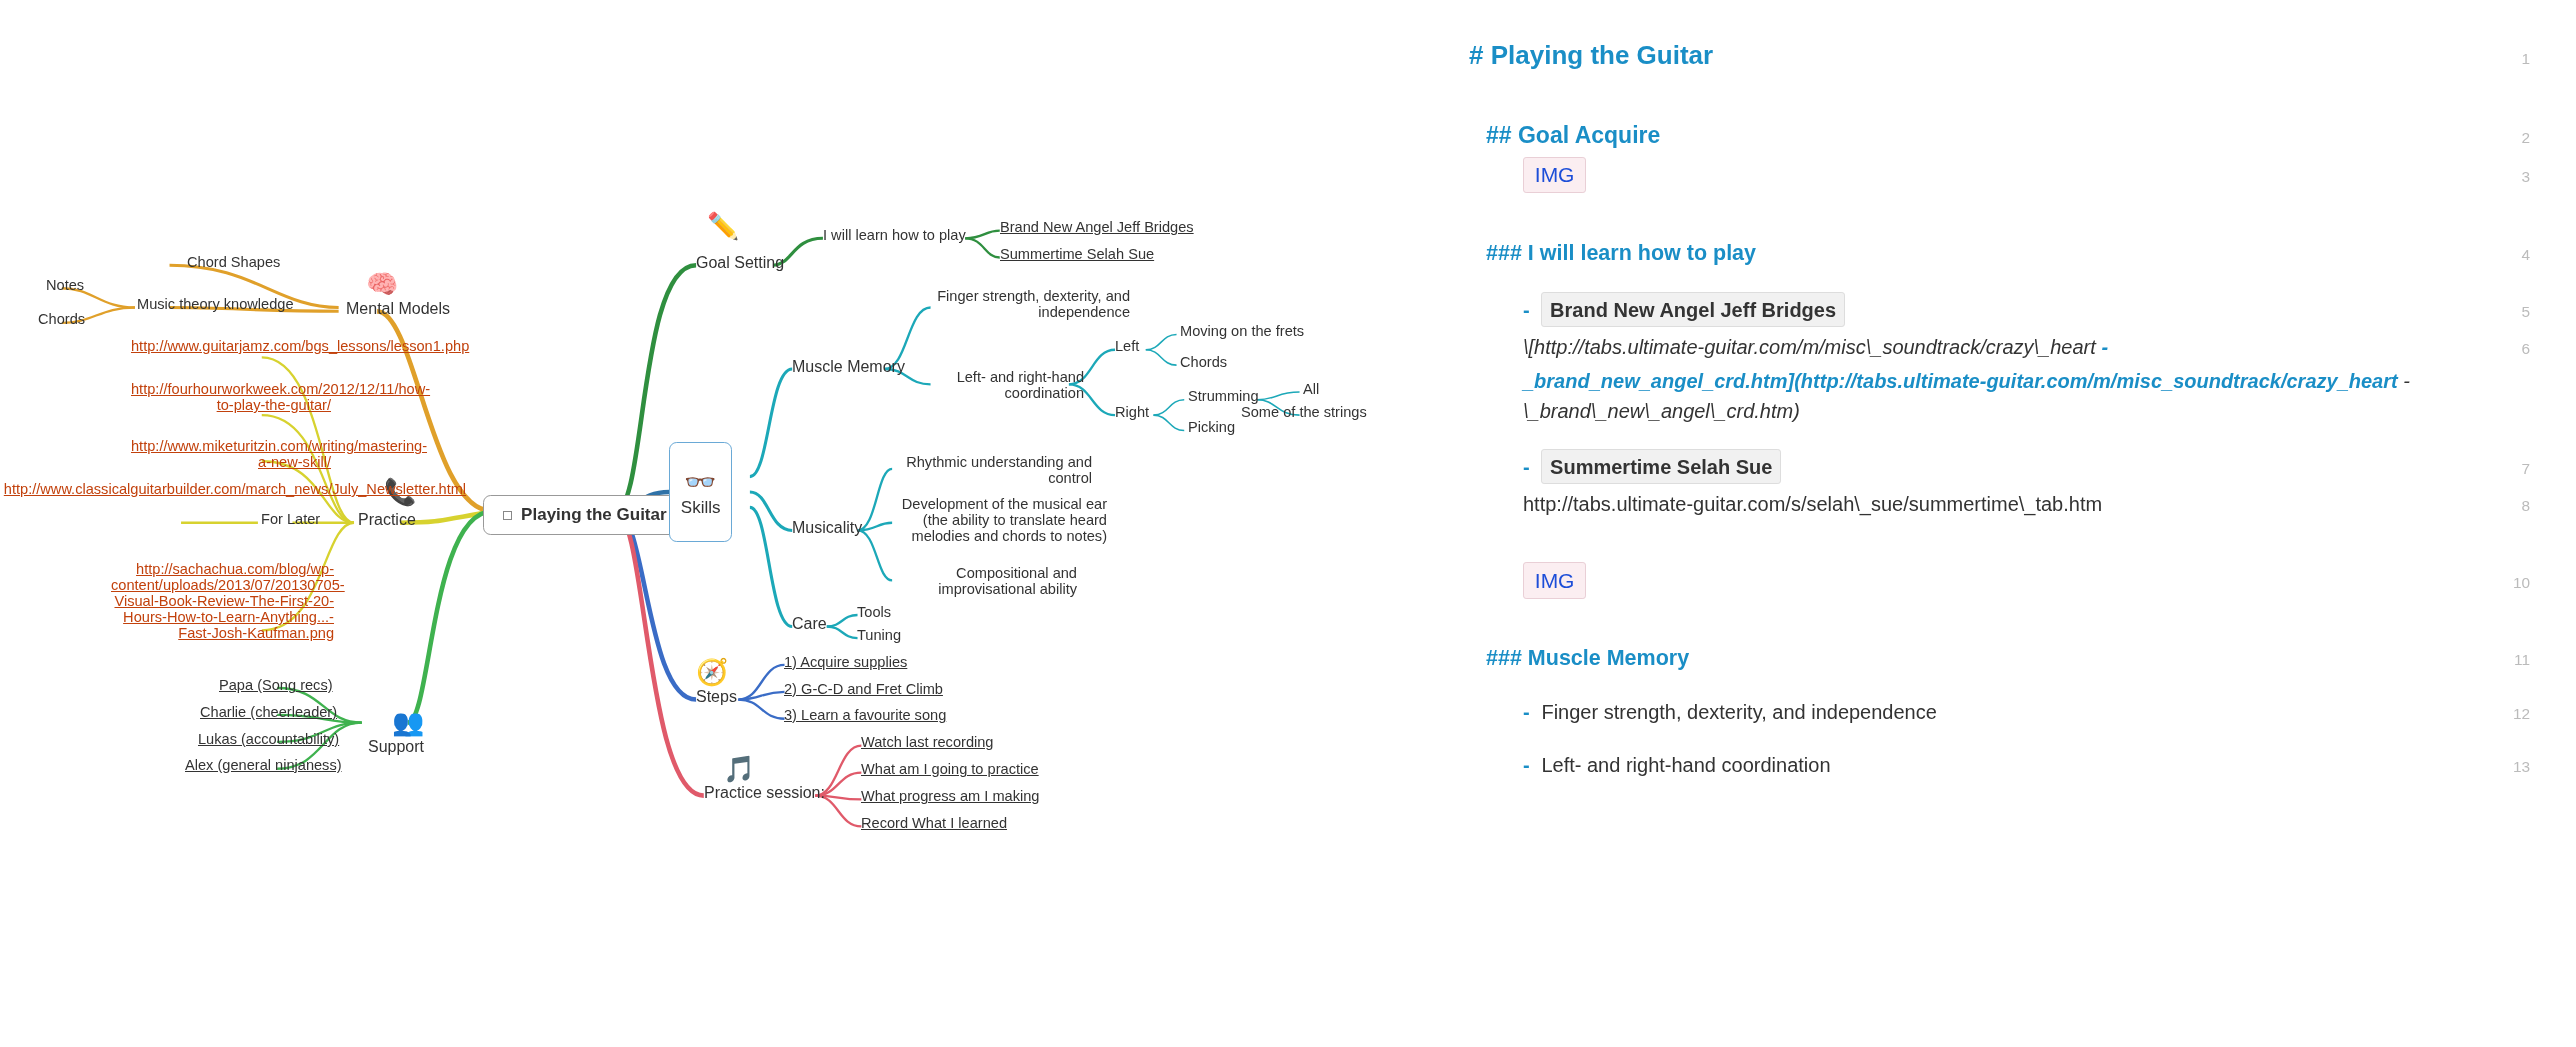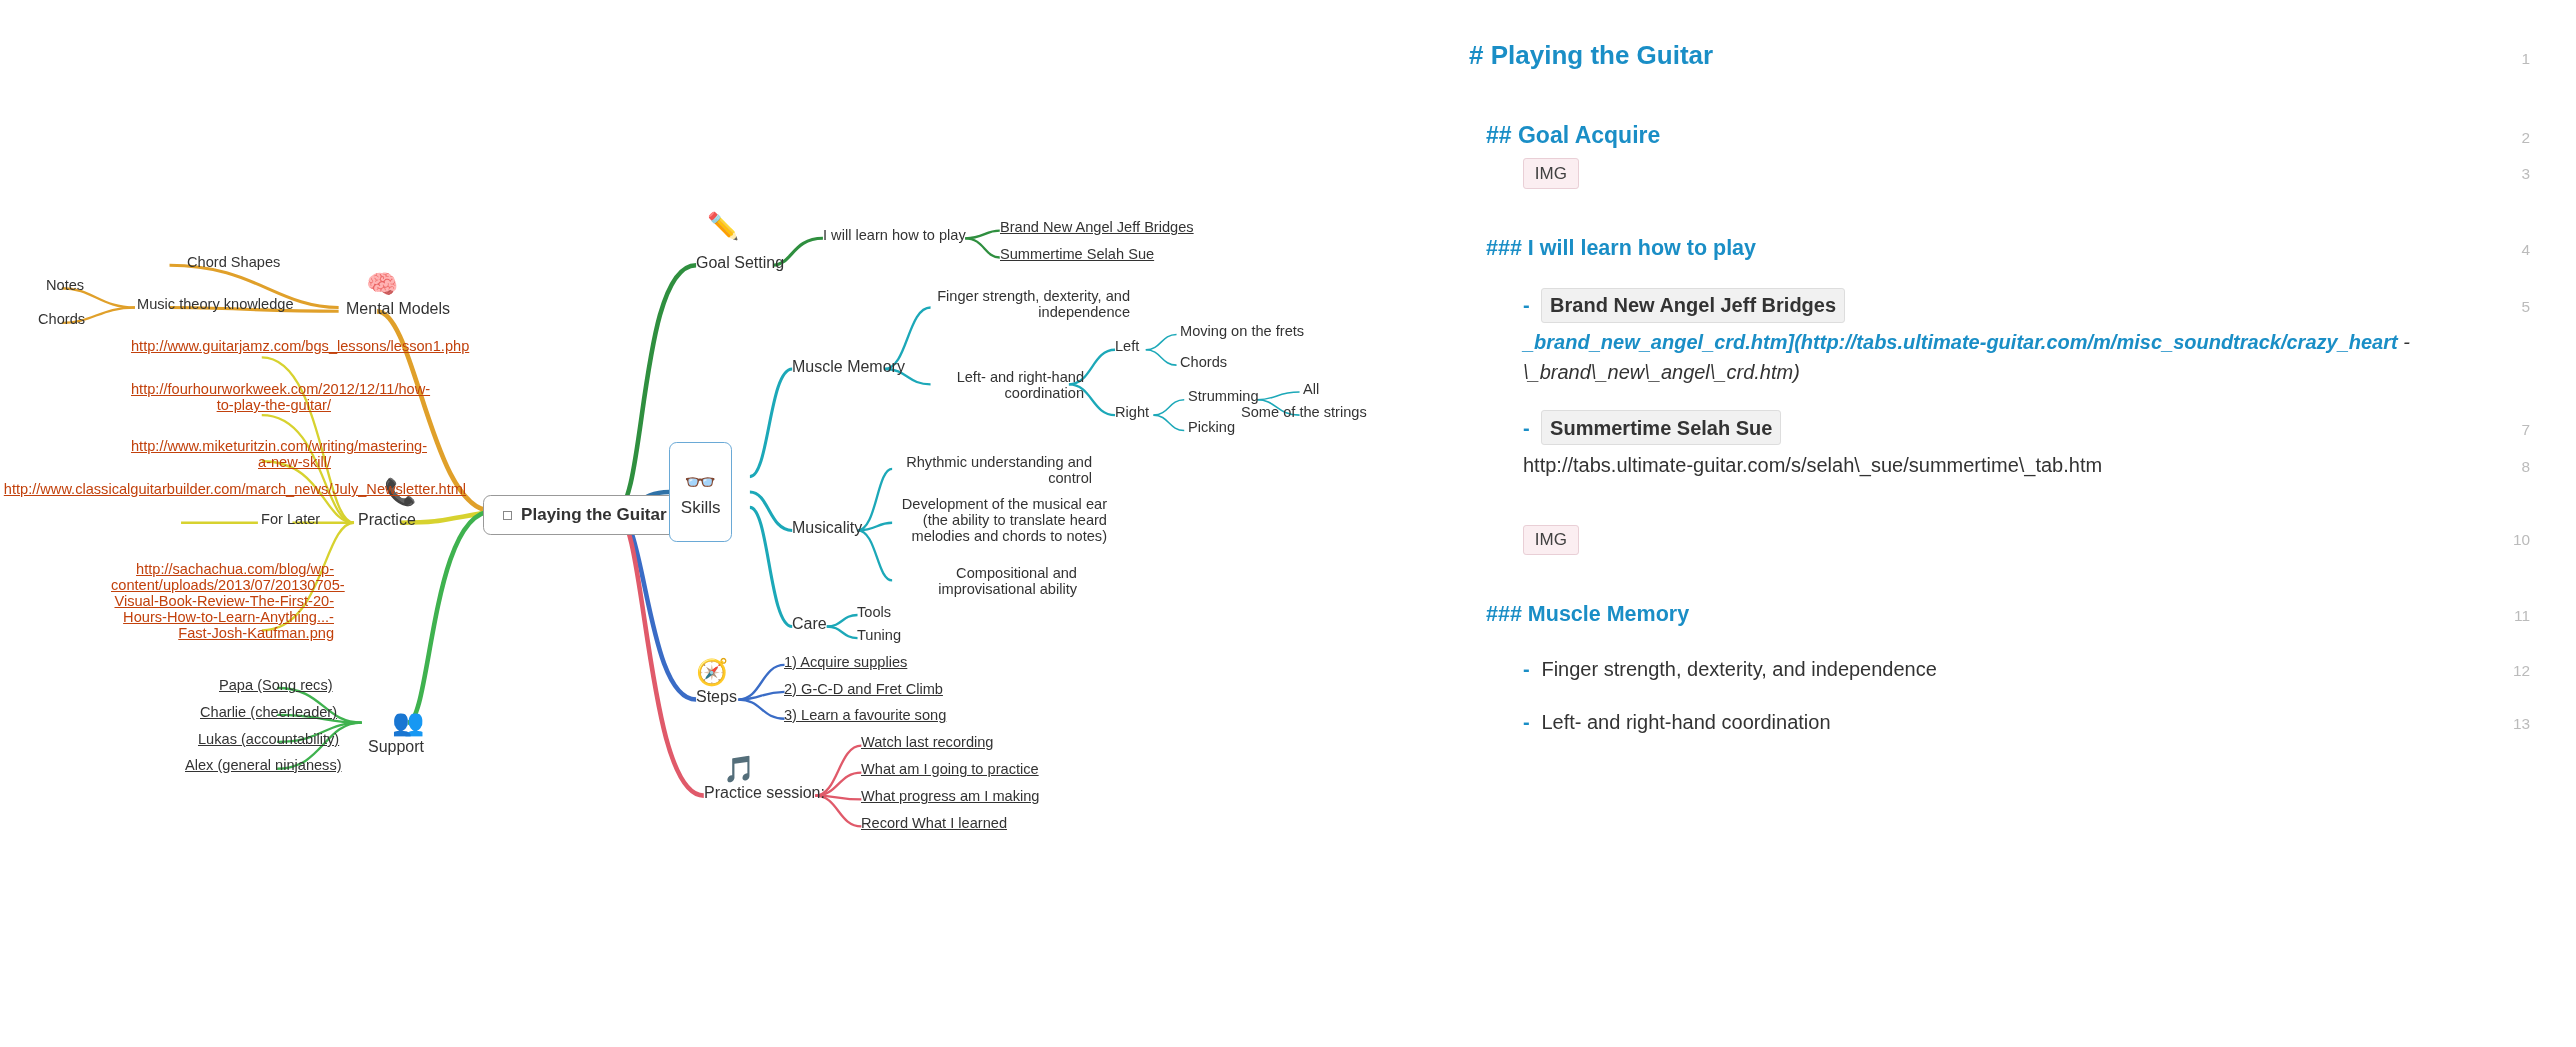--- a/index.html
+++ b/index.html
@@ -10,21 +10,21 @@
   
   .ed-line { display: flex; align-items: baseline; margin: 4.6px 0; }
   .ed-content { flex: 1; }
   .ed-num { width: 38px; text-align: right; color: #bbb; font-size: 15.4px; padding-left: 15.4px; }
   .h1 { color: #1a8ec6; font-weight: 700; font-size: 26px; }
   .h2 { color: #1a8ec6; font-weight: 700; font-size: 23px; margin-left: 17px; }
   .h3 { color: #1a8ec6; font-weight: 700; font-size: 21.5px; margin-left: 17px; }
   .indent1 { margin-left: 54px; }
   .indent2 { margin-left: 54px; }
   .dash { color: #1a8ec6; font-weight: 700; margin-right: 6.2px; }
-  .img-pill { display: inline-block; background: #fbeef1; border: 0.8px solid #e9cfd6; color: #404040; padding: 1.5px 10.8px; border-radius: 3.1px; font-size: 17px; }
+  .img-pill { display: inline-block; background: #fbeef1; border: 0.8px solid #e9cfd6; color: #1d4ed8; padding: 1.5px 10.8px; border-radius: 3.1px; font-size: 21px; }
   .code-pill { display: inline-block; background: #f1f1f1; border: 0.8px solid #ddd; border-radius: 3.1px; padding: 1.5px 7.7px; font-weight: 600; }
   .link-blue { color: #1a8ec6; font-style: italic; font-weight: 600; }
   .gap { height: 34px; }
   .gap-sm { height: 14px; }
   
   .mindmap-pane svg { position: absolute; inset: 0; width: 100%; height: 100%; }
   .nodes { position: absolute; inset: 0; }
   .node { position: absolute; font-size: 16px; white-space: nowrap; }
   .node.sm { font-size: 14.6px; text-align: right; }
   .node.u { text-decoration: underline; }
@@ -207,20 +207,27 @@
 
     <div class="ed-line">
       <div class="ed-content indent1">
         <span class="dash">-</span>
         <span class="code-pill">Brand New Angel Jeff Bridges</span>
       </div>
       <div class="ed-num">5</div>
     </div>
 
     <div class="ed-line">
+      <div class="ed-content indent2" style="font-style:italic;">
+        <span>\[http://tabs.ultimate-guitar.com/m/misc\_soundtrack/crazy\_heart</span>
+        <span class="link-blue">-</span>
+      </div>
+      <div class="ed-num">6</div>
+    </div>
+    <div class="ed-line">
       <div class="ed-content indent2">
         <span class="link-blue">_brand_new_angel_crd.htm](http://tabs.ultimate-guitar.com/m/misc_soundtrack/crazy_heart</span>
         <span style="font-style:italic;">-\_brand\_new\_angel\_crd.htm)</span>
       </div>
       <div class="ed-num"></div>
     </div>
     <div class="gap-sm"></div>
 
     <div class="ed-line">
       <div class="ed-content indent1">

